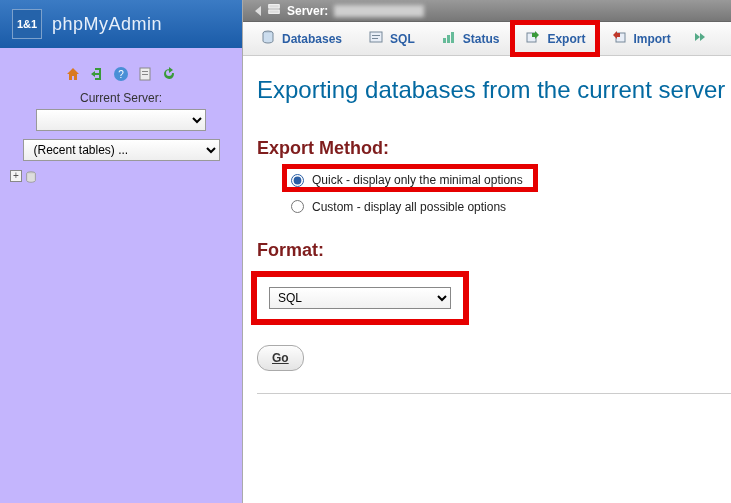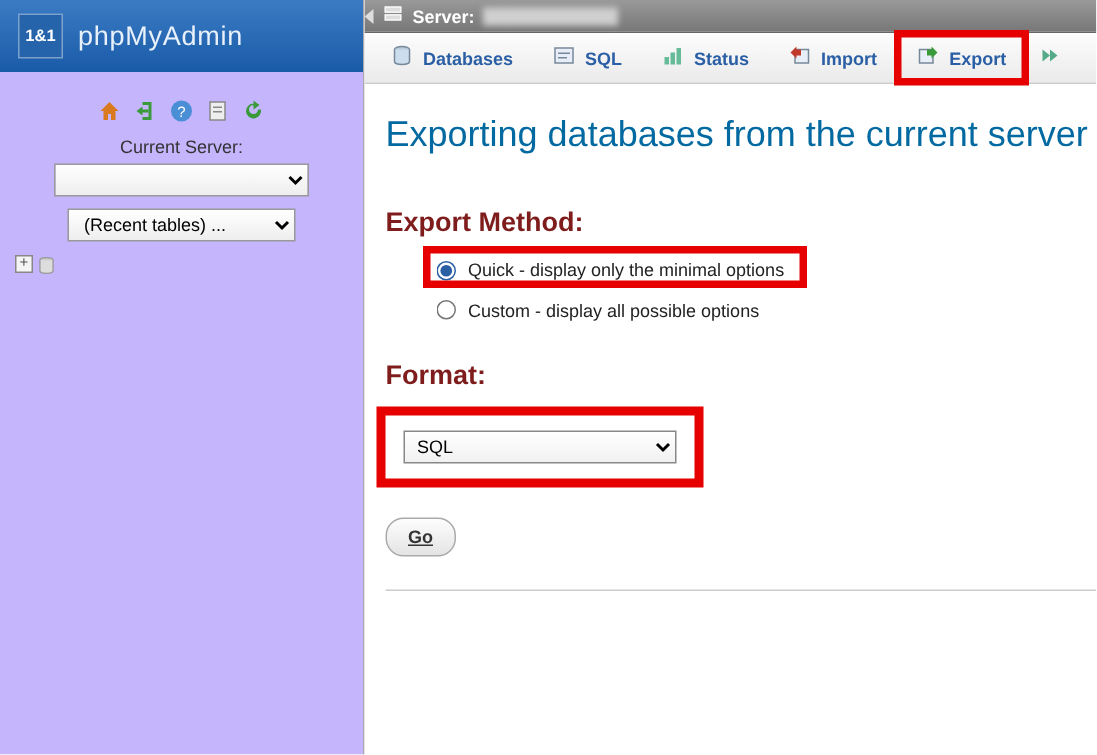--- a/index.html
+++ b/index.html
@@ -8,29 +8,29 @@
 
 .sidebar { width: 243px; height: 503px; background: #c4b5fd; border-right: 1px solid #aaa; position: relative; }
 .brand-bar { height: 48px; background: linear-gradient(to bottom, #3b7bc4, #1a5ba8); display: flex; align-items: center; padding-left: 12px; gap: 10px; }
 .brand-logo { width: 30px; height: 30px; background: #2563aa; border: 1px solid rgba(255,255,255,0.4); display: flex; align-items: center; justify-content: center; color: #fff; font-weight: bold; font-size: 11px; }
 .brand-text { color: #e8f0fa; font-size: 18px; letter-spacing: 0.5px; }
 .side-icons { display: flex; justify-content: center; gap: 8px; margin-top: 18px; margin-bottom: 6px; }
 .side-icons svg { width: 16px; height: 16px; }
 .current-server-label { text-align: center; font-size: 12px; color: #333; margin-bottom: 4px; }
 .server-select, .recent-select { display: block; margin: 0 auto 8px auto; background: linear-gradient(to bottom,#fff,#eee); border: 1px solid #999; height: 22px; font-size: 12px; }
 .server-select { width: 170px; padding-left: 6px; }
-.recent-select { width: 152px; padding-left: 6px; }
+.recent-select { width: 197px; padding-left: 6px; }
 .tree { margin: 6px 0 0 10px; display: flex; align-items: center; gap: 2px; }
 .tree-plus { width: 12px; height: 12px; border: 1px solid #888; display: inline-flex; align-items: center; justify-content: center; font-size: 10px; line-height: 1; color: #555; background: #f5f5f5; }
 .tree-db-icon svg { width: 14px; height: 14px; vertical-align: middle; }
 .tree-label { color: #bbb; font-size: 11px; margin-left: 2px; filter: blur(2px); }
 
 
 .main { flex: 1; height: 503px; background: #fff; position: relative; overflow: hidden; }
-.server-breadcrumb { height: 22px; background: linear-gradient(to bottom,#999,#777); display: flex; align-items: center; padding-left: 0; color: #fff; font-size: 12px; gap: 6px; border-bottom: 1px solid #666; }
+.server-breadcrumb { height: 22px; background: linear-gradient(to bottom,#999,#777); display: flex; align-items: center; padding-left: 12px; color: #fff; font-size: 12px; gap: 6px; border-bottom: 1px solid #666; }
 .server-breadcrumb .arrow { display: inline-block; width: 0; height: 0; border-top: 5px solid transparent; border-bottom: 5px solid transparent; border-right: 6px solid #ddd; }
 .server-breadcrumb svg { width: 14px; height: 14px; }
 .breadcrumb-blur { display: inline-block; width: 90px; height: 12px; background: #cfcfcf; filter: blur(2px); }
 
 .tabs { height: 34px; background: linear-gradient(to bottom,#fdfdfd,#eaeaea); border-bottom: 1px solid #ccc; display: flex; align-items: stretch; padding-left: 4px; gap: 0; }
 .tab { display: flex; align-items: center; gap: 6px; padding: 0 12px; color: #2b5fa5; font-weight: bold; font-size: 12px; border-left: 1px solid transparent; border-right: 1px solid transparent; cursor: pointer; }
 .tab svg { width: 16px; height: 16px; }
 .tab.highlight { outline: 5px solid #e60000; outline-offset: -3px; position: relative; z-index: 2; }
 
 .content { padding: 20px 0 0 14px; }
@@ -123,33 +123,33 @@
       <span>SQL</span>
     </div>
     <div class="tab">
       <span><svg viewBox="0 0 16 16">
             <rect x="2" y="9" width="3" height="5" fill="#6b9"></rect>
             <rect x="6" y="6" width="3" height="8" fill="#6b9"></rect>
             <rect x="10" y="3" width="3" height="11" fill="#6b9"></rect>
           </svg></span>
       <span>Status</span>
     </div>
+    <div class="tab highlight">
+      <span><svg viewBox="0 0 16 16">
+            <rect x="2" y="4" width="9" height="9" fill="#e8eef7" stroke="#789"></rect>
+            <path d="M10 2l4 4-4 4V8H7V4h3z" fill="#3a9a3a"></path>
+          </svg></span>
+      <span>Export</span>
+    </div>
     <div class="tab">
       <span><svg viewBox="0 0 16 16">
             <rect x="5" y="4" width="9" height="9" fill="#e8eef7" stroke="#789"></rect>
             <path d="M6 2L2 6l4 4V8h3V4H6z" fill="#c0392b"></path>
           </svg></span>
       <span>Import</span>
-    </div>
-    <div class="tab highlight">
-      <span><svg viewBox="0 0 16 16">
-            <rect x="2" y="4" width="9" height="9" fill="#e8eef7" stroke="#789"></rect>
-            <path d="M10 2l4 4-4 4V8H7V4h3z" fill="#3a9a3a"></path>
-          </svg></span>
-      <span>Export</span>
     </div>
     <div class="tab" style="padding:0 6px;">
       <span><svg viewBox="0 0 16 16">
             <path d="M4 4l5 4-5 4z" fill="#5a8"></path>
             <path d="M9 4l5 4-5 4z" fill="#5a8"></path>
           </svg></span>
     </div>
   </div>
 
   <div class="content">

